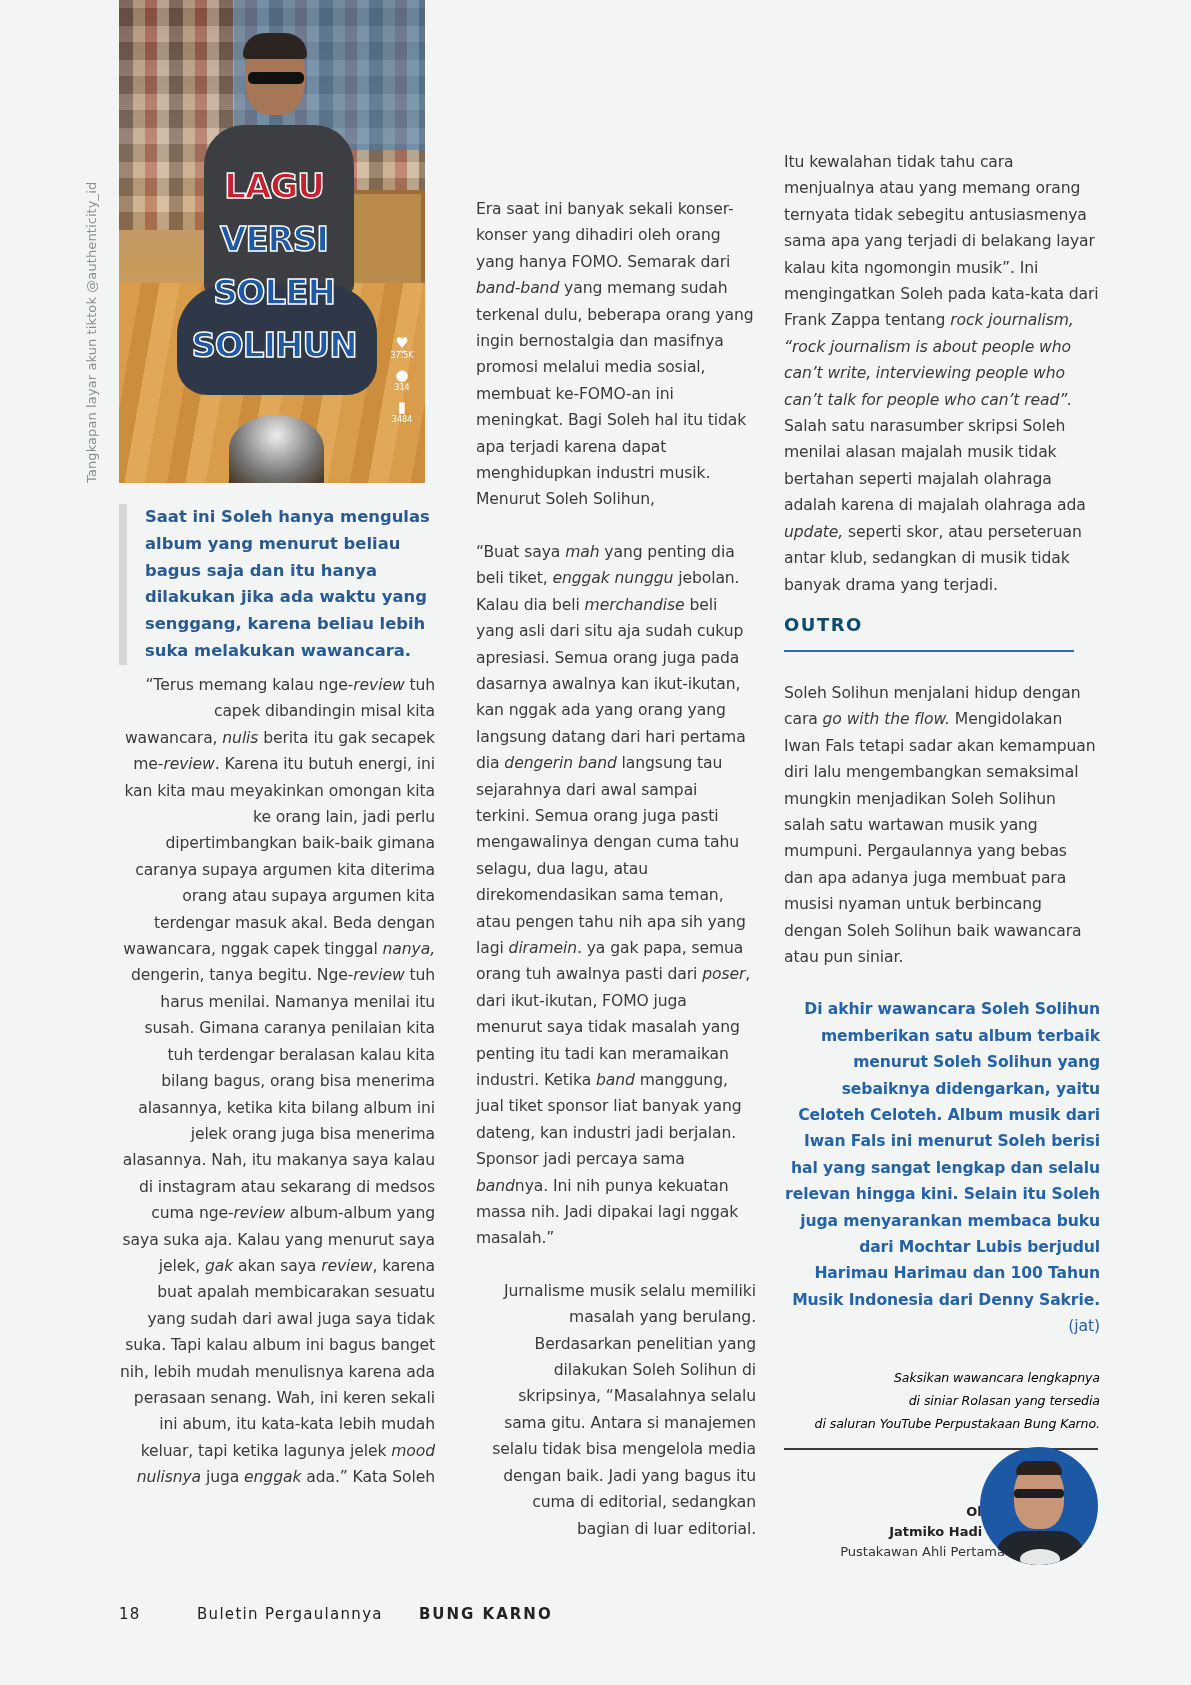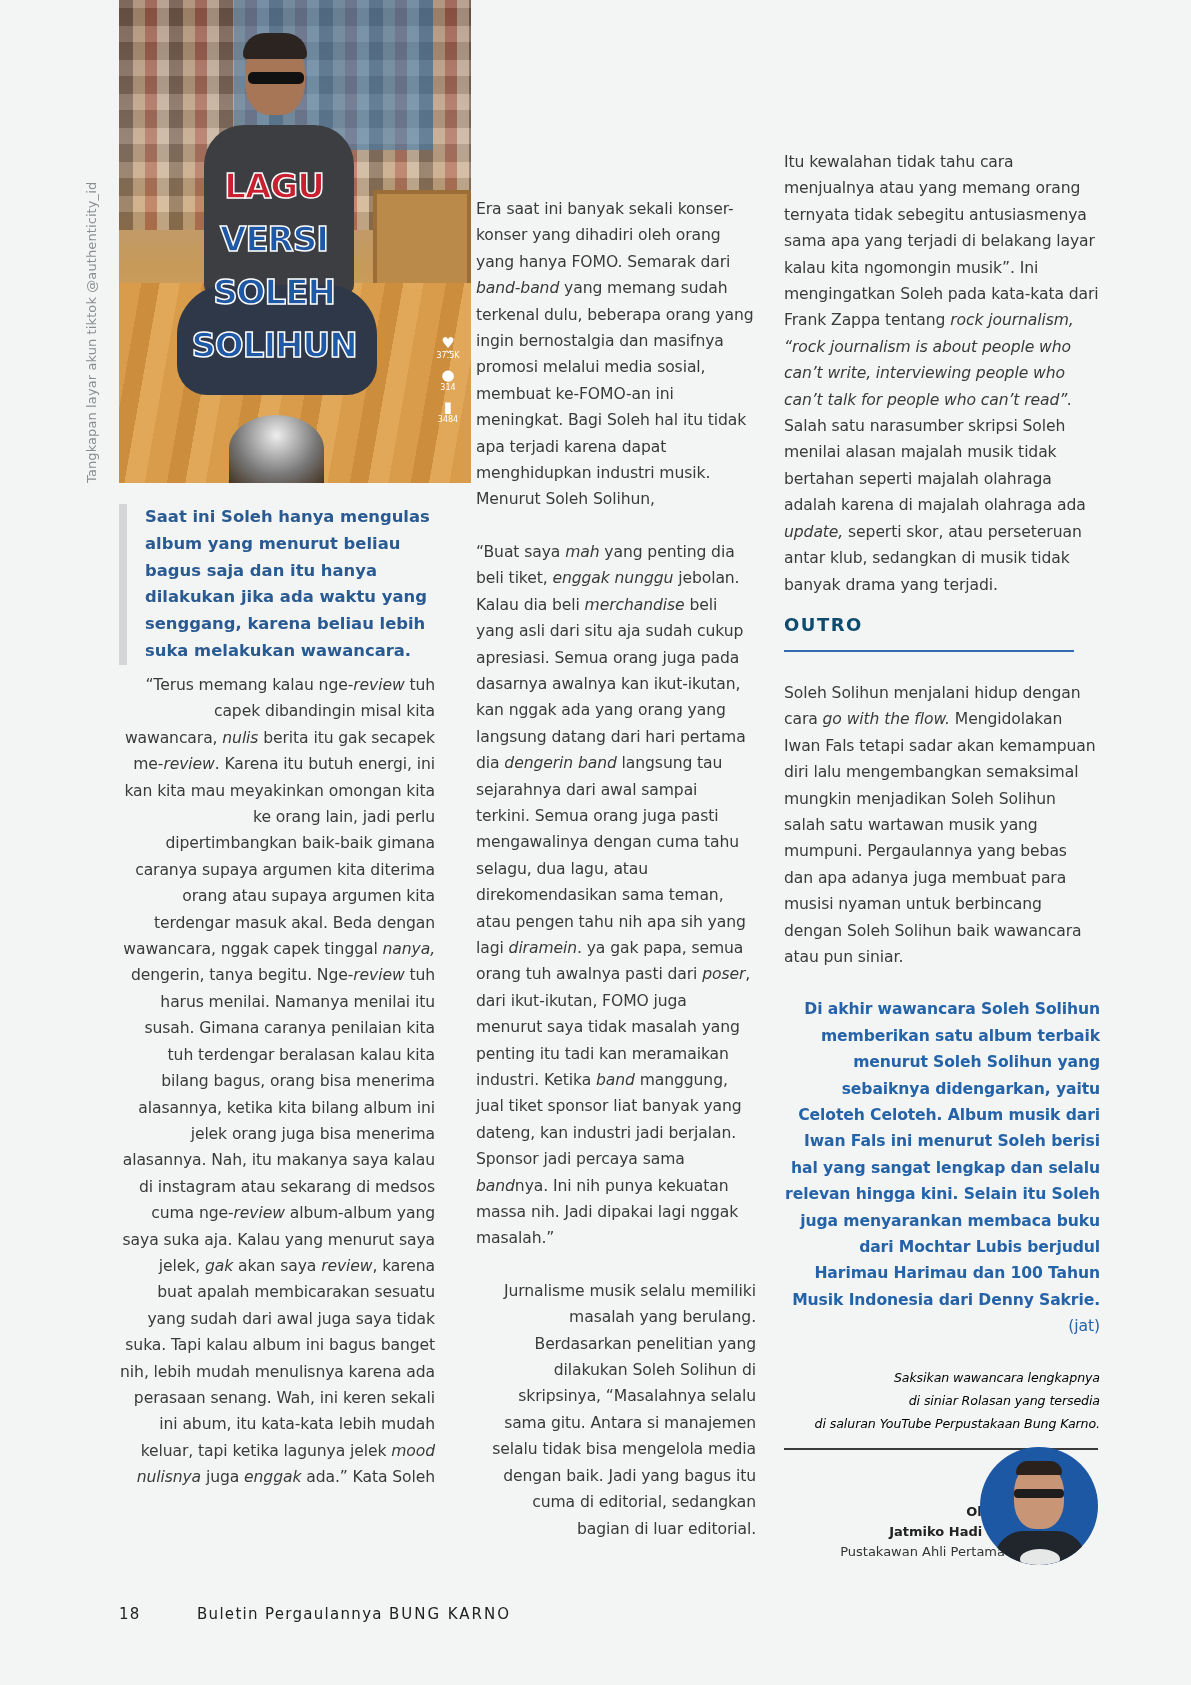--- a/index.html
+++ b/index.html
@@ -5,21 +5,21 @@
   html, body { margin:0; padding:0; }
   body { width:1191px; height:1685px; background:#f3f4f4; position:relative; overflow:hidden;
          font-family:"DejaVu Sans", sans-serif; color:#333; }
   .col { position:absolute; font-size:15.6px; line-height:26.4px; color:#3a3a3a; letter-spacing:-0.1px; }
   .col p { margin:0 0 26px 0; }
   .col p.tight { margin:0;text-align:right; }
   em, i { font-style:italic; }
   #left-col { left:119px; top:672px; width:316px; }
   #mid-col { left:476px; top:149px; width:280px;margin-top:47px; }
   #right-col { left:784px; top:149px; width:316px; }
-  .photo { position:absolute; left:119px; top:0; width:352px; height:483px; overflow:hidden;
+  .photo { position:absolute; left:119px; top:0; width:306px; height:483px; overflow:hidden;
            background:linear-gradient(180deg,#8a6a58 0%,#b49a84 30%,#c79a5a 55%,#d9a25a 75%,#c98f44 100%);text-decoration:underline; }
   .photo .wall { position:absolute; left:0; top:0; width:100%; height:230px;
      background:
        repeating-linear-gradient(90deg, rgba(40,30,30,.25) 0 14px, rgba(230,200,160,.3) 14px 26px, rgba(180,40,30,.25) 26px 38px, rgba(250,240,220,.3) 38px 50px),
        repeating-linear-gradient(0deg, rgba(0,0,0,.15) 0 18px, rgba(255,255,255,.15) 18px 34px); }
   .photo .bluewall { position:absolute; left:115px; top:0; width:199px; height:150px; background:#3f7fb4; opacity:.55; }
   .photo .floor { position:absolute; left:0; bottom:0; width:100%; height:200px;
      background:repeating-linear-gradient(100deg,#d99c4a 0 22px,#cc8d3d 22px 40px,#e0a858 40px 60px); }
   .photo .shelf { position:absolute; right:0; top:190px; width:90px; height:120px; background:#b98a4a; border:4px solid #9a6e36; }
   .photo .person-head { position:absolute; left:126px; top:37px; width:60px; height:78px; border-radius:45% 45% 40% 40%; background:#a67656; }
@@ -51,21 +51,21 @@
   .author .b { font-weight:bold; }
   .author .role { color:#333; font-weight:normal; }
   .avatar { position:absolute; left:980px; top:1447px; width:118px; height:118px; border-radius:50%; background:#1c58a4; overflow:hidden; }
   .avatar .a-head { position:absolute; left:34px; top:16px; width:50px; height:66px; border-radius:45% 45% 42% 42%; background:#c89676; }
   .avatar .a-hair { position:absolute; left:36px; top:14px; width:46px; height:14px; border-radius:20px 20px 4px 4px; background:#2a211c; }
   .avatar .a-glasses { position:absolute; left:34px; top:42px; width:50px; height:9px; border-radius:4px; background:#1d1d1d; }
   .avatar .a-shirt { position:absolute; left:14px; top:84px; width:92px; height:50px; border-radius:30px 30px 0 0; background:#20262c; }
   .avatar .a-print { position:absolute; left:40px; top:102px; width:40px; height:20px; border-radius:50%; background:#e6e8e8; }
   .footer { position:absolute; left:119px; top:1605px; font-size:15px; color:#222; letter-spacing:1.3px; }
   .footer .num { display:inline-block; width:78px; }
-  .footer .brand { font-weight:normal; letter-spacing:2px; }
+  .footer .brand { font-weight:bold; letter-spacing:2px;margin-left:30px; }
 </style>
 </head>
 <body>
 
 <div class="vcaption">Tangkapan layar akun tiktok  @authenticity_id</div>
 
 <div class="photo">
   <div class="wall"></div>
   <div class="bluewall"></div>
   <div class="shelf"></div>

